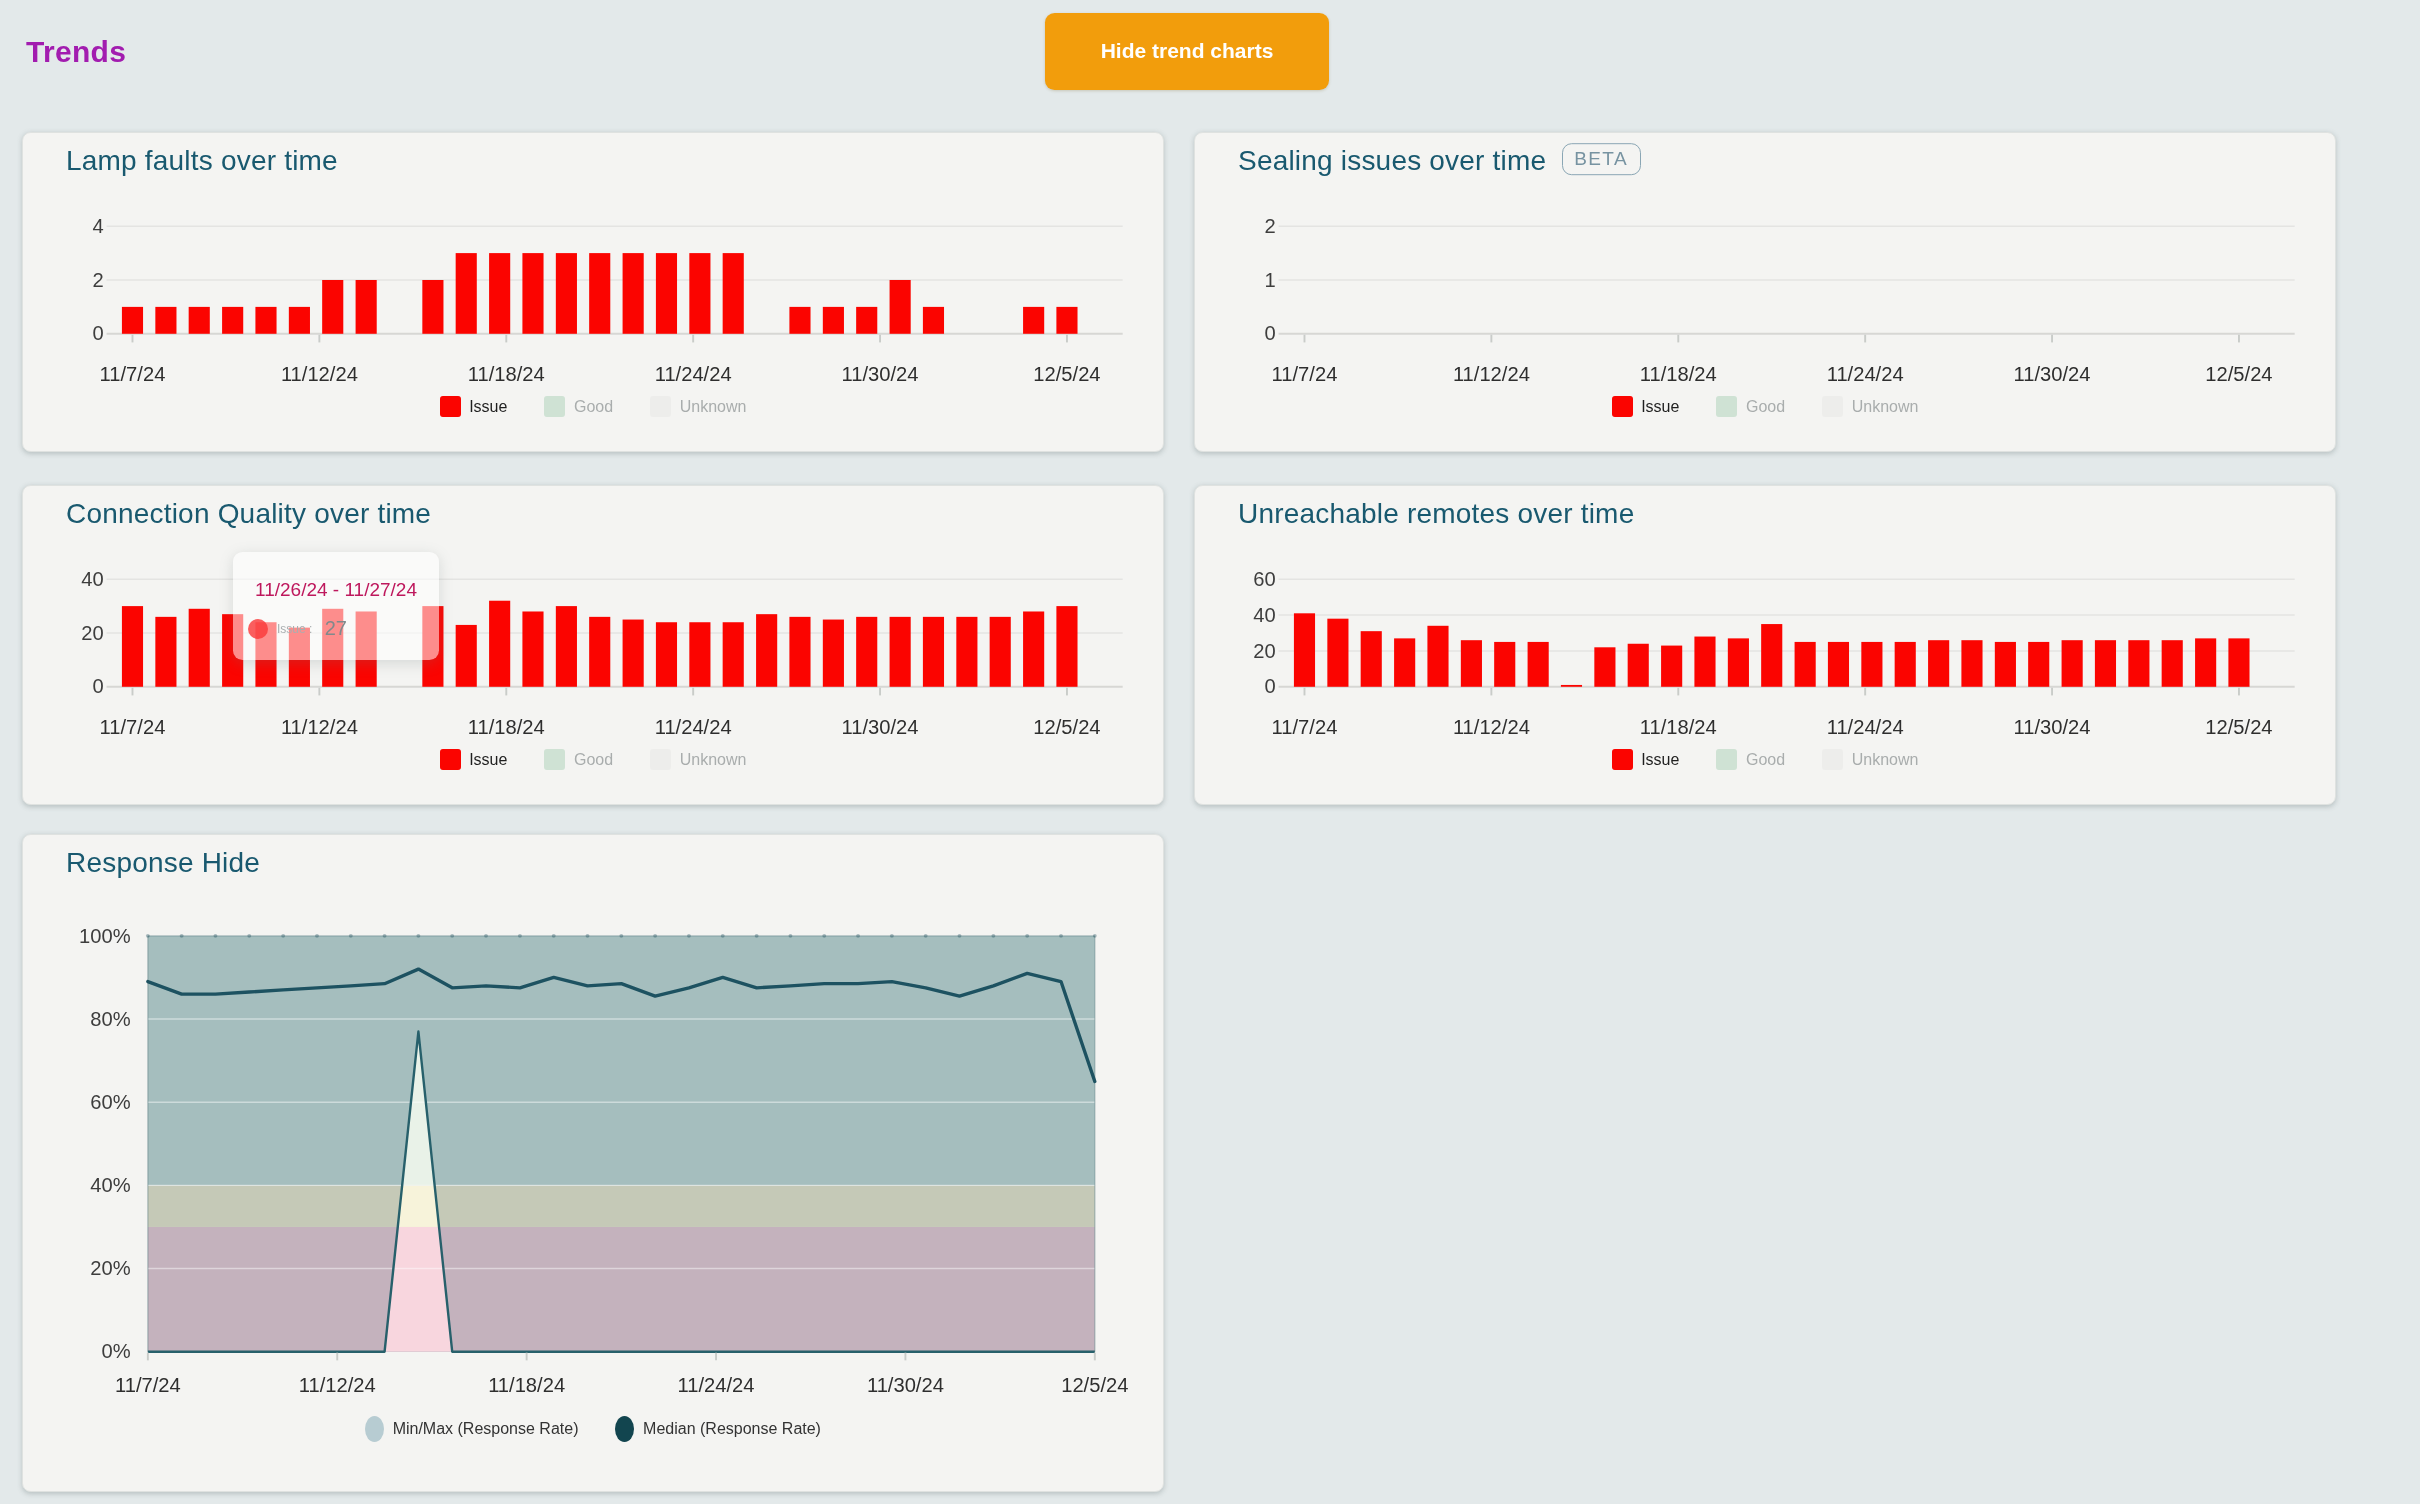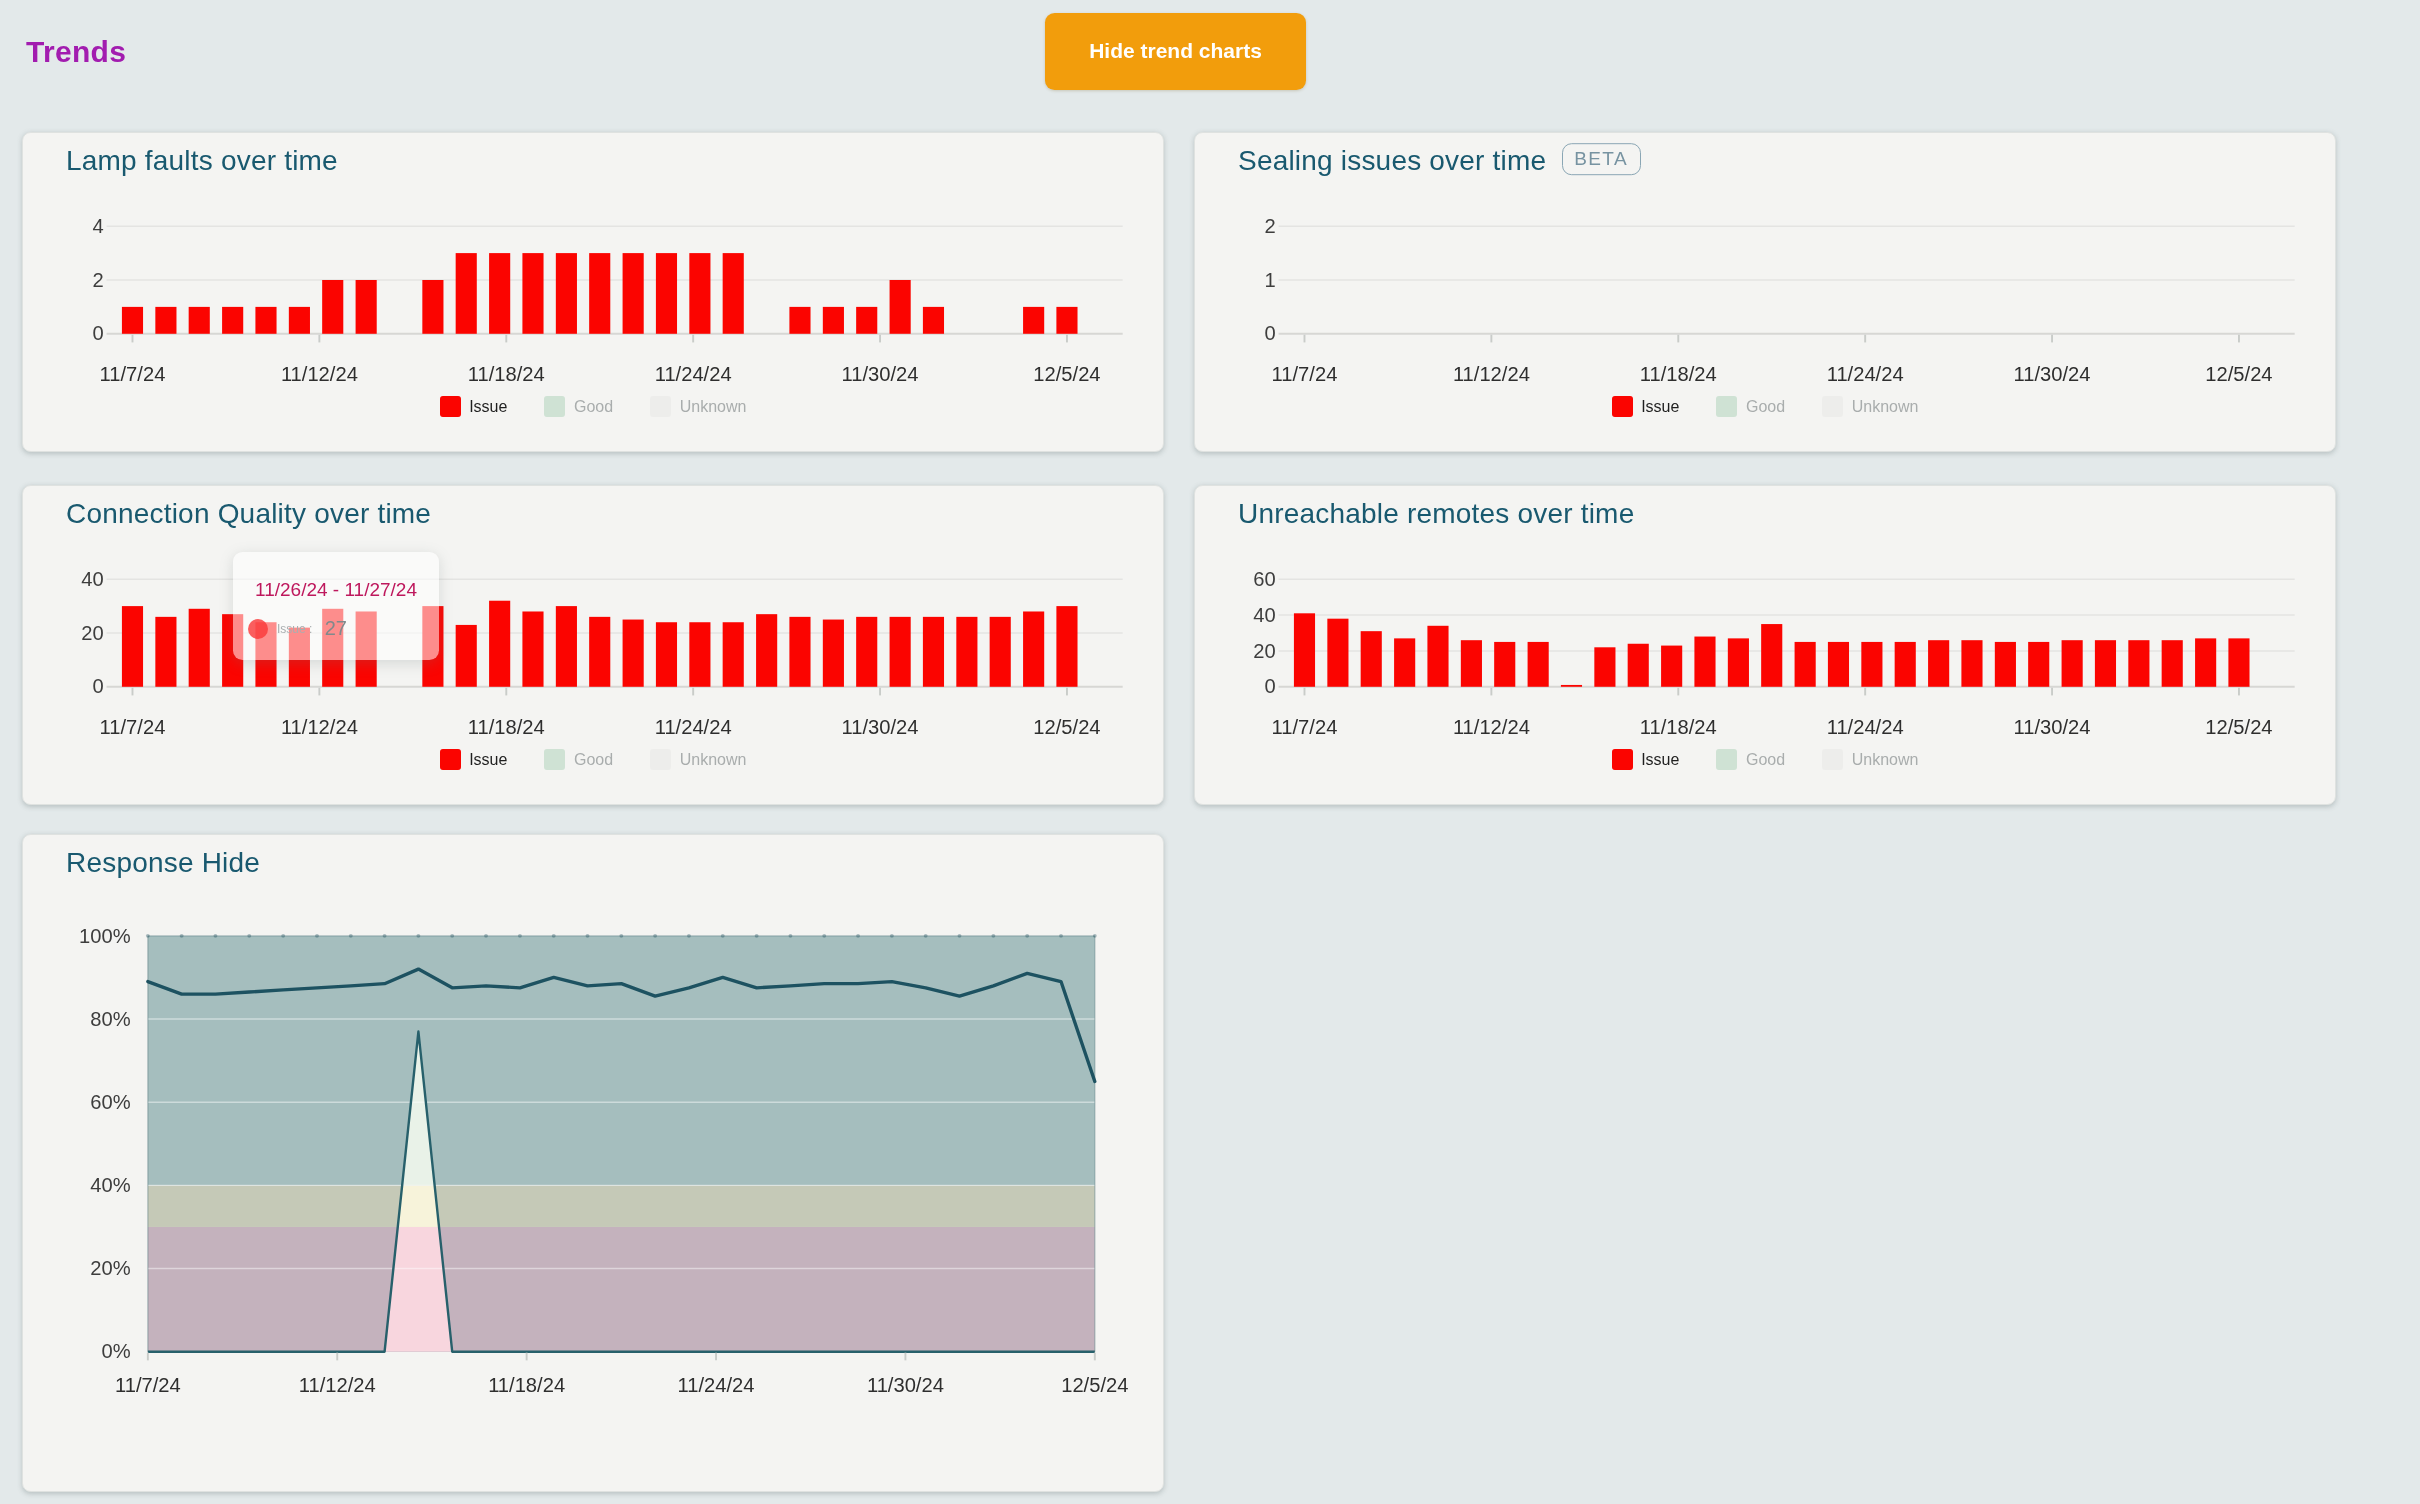--- a/index.html
+++ b/index.html
@@ -6,21 +6,21 @@
   body{
     width:2421px;height:1504px;position:relative;overflow:hidden;
     background:#e3e9ea;
     font-family:"Liberation Sans", sans-serif;
   }
   .page-title{
     position:absolute;left:26px;top:35px;margin:0;
     font-size:30px;font-weight:700;color:#a21caf;letter-spacing:0.3px;
   }
   .hide-btn{
-    position:absolute;left:1045px;top:12.5px;width:261px;height:77px;
+    position:absolute;left:1045px;top:12.5px;width:284px;height:77px;
     background:#f29d0c;border:none;border-radius:9.6px;cursor:pointer;
     color:#ffffff;font-size:21px;font-weight:700;font-family:"Liberation Sans",sans-serif;
     box-shadow:0 1px 2.9px rgba(120,100,40,.25);
   }
   .card{
     position:absolute;width:1140px;background:#f4f4f2;
     border:1px solid #dfe2e0;border-radius:8.6px;
     box-shadow:0 1.9px 5.8px rgba(90,105,105,.30);
   }
   .card.c1{left:22px;top:132px;height:318px;}
@@ -380,20 +380,30 @@
         <text x="327.2" y="580" text-anchor="middle" font-size="21" fill="#2e2e2e">11/12/24</text>
         <line x1="524.4" y1="539" x2="524.4" y2="547" stroke="#c9ccc9" stroke-width="2"></line>
         <text x="524.4" y="580" text-anchor="middle" font-size="21" fill="#2e2e2e">11/18/24</text>
         <line x1="721.6" y1="539" x2="721.6" y2="547" stroke="#c9ccc9" stroke-width="2"></line>
         <text x="721.6" y="580" text-anchor="middle" font-size="21" fill="#2e2e2e">11/24/24</text>
         <line x1="918.8" y1="539" x2="918.8" y2="547" stroke="#c9ccc9" stroke-width="2"></line>
         <text x="918.8" y="580" text-anchor="middle" font-size="21" fill="#2e2e2e">11/30/24</text>
         <line x1="1116" y1="539" x2="1116" y2="547" stroke="#c9ccc9" stroke-width="2"></line>
         <text x="1116" y="580" text-anchor="middle" font-size="21" fill="#2e2e2e">12/5/24</text>
       </svg>
+      <div class="legend line-legend">
+        <span class="item">
+          <span class="sw round" style="background: rgb(183, 204, 210);"></span>
+          <span class="lb" style="color: rgb(51, 51, 51);">Min/Max (Response Rate)</span>
+        </span>
+        <span class="item">
+          <span class="sw round" style="background: rgb(18, 69, 79);"></span>
+          <span class="lb" style="color: rgb(51, 51, 51);">Median (Response Rate)</span>
+        </span>
+      </div>
     </div>
 </section>
 
 <div class="tooltip">
   <div class="tt-title">11/26/24 - 11/27/24</div>
   <div class="tt-row">
     <span class="tt-dot"></span>
     <span class="tt-series">Issue :</span>
     <span class="tt-value">27</span>
   </div>

